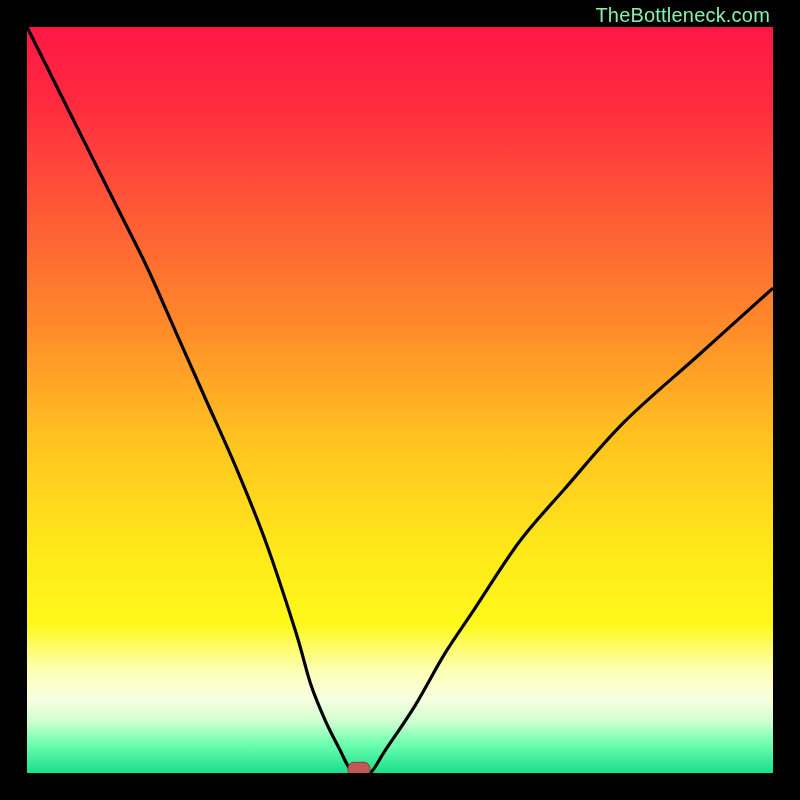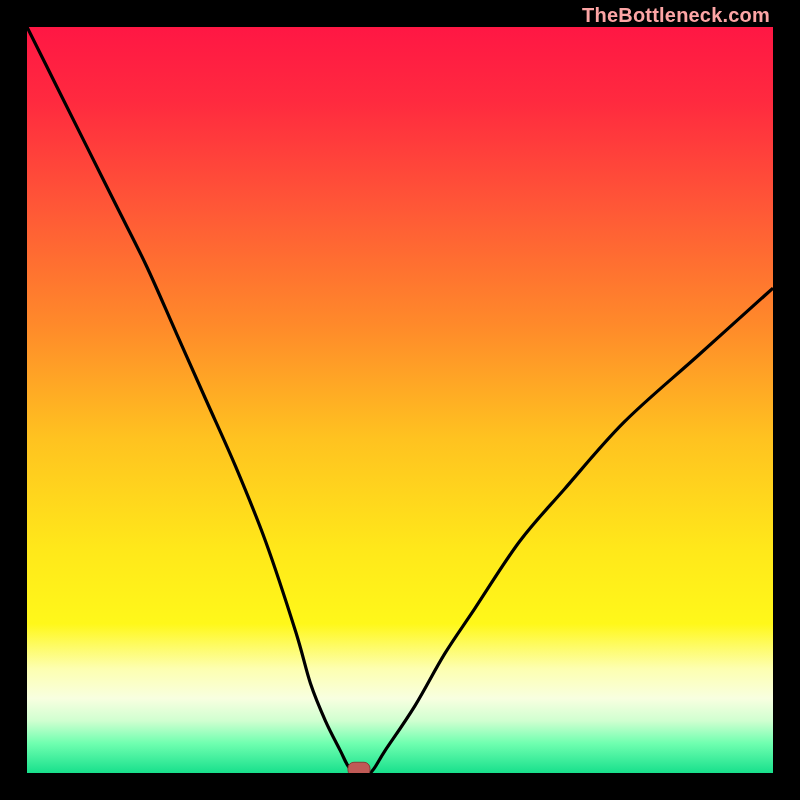--- a/index.html
+++ b/index.html
@@ -21,23 +21,23 @@
     position: absolute;
     left: 27px;
     top: 27px;
     width: 746px;
     height: 746px;
   }
   .attribution {
     position: absolute;
     top: 4px;
     right: 30px;
-    color: #fca5a5;
+    color: #86efac;
     font-size: 20px;
-    font-weight: 700;
+    font-weight: 400;
     letter-spacing: 0.2px;
   }
   svg {
     display: block;
   }
 </style>
 </head>
 <body>
 
 <div class="frame">

